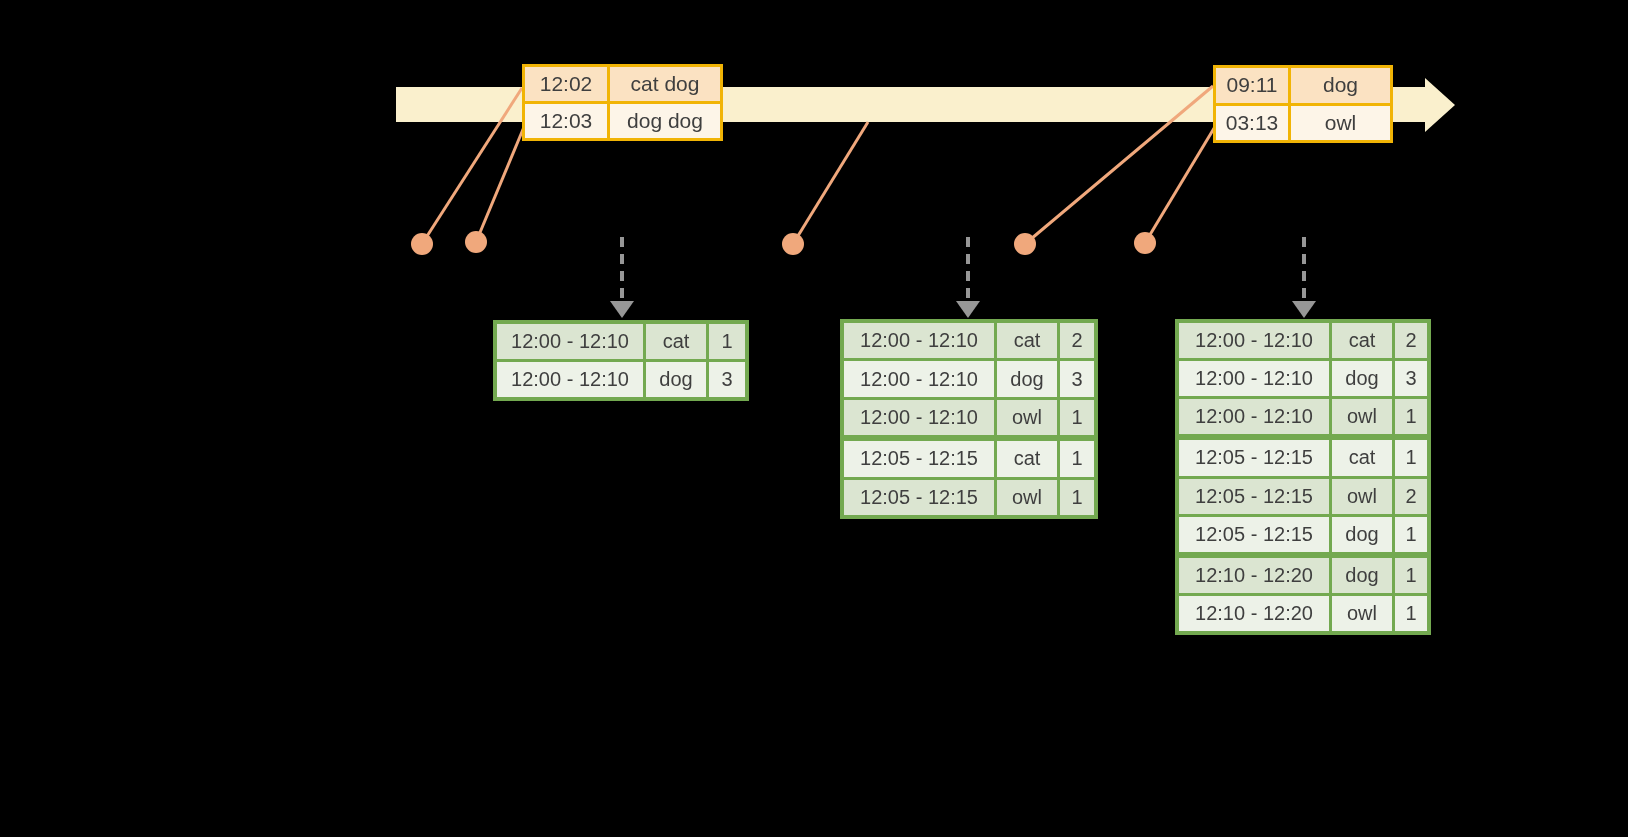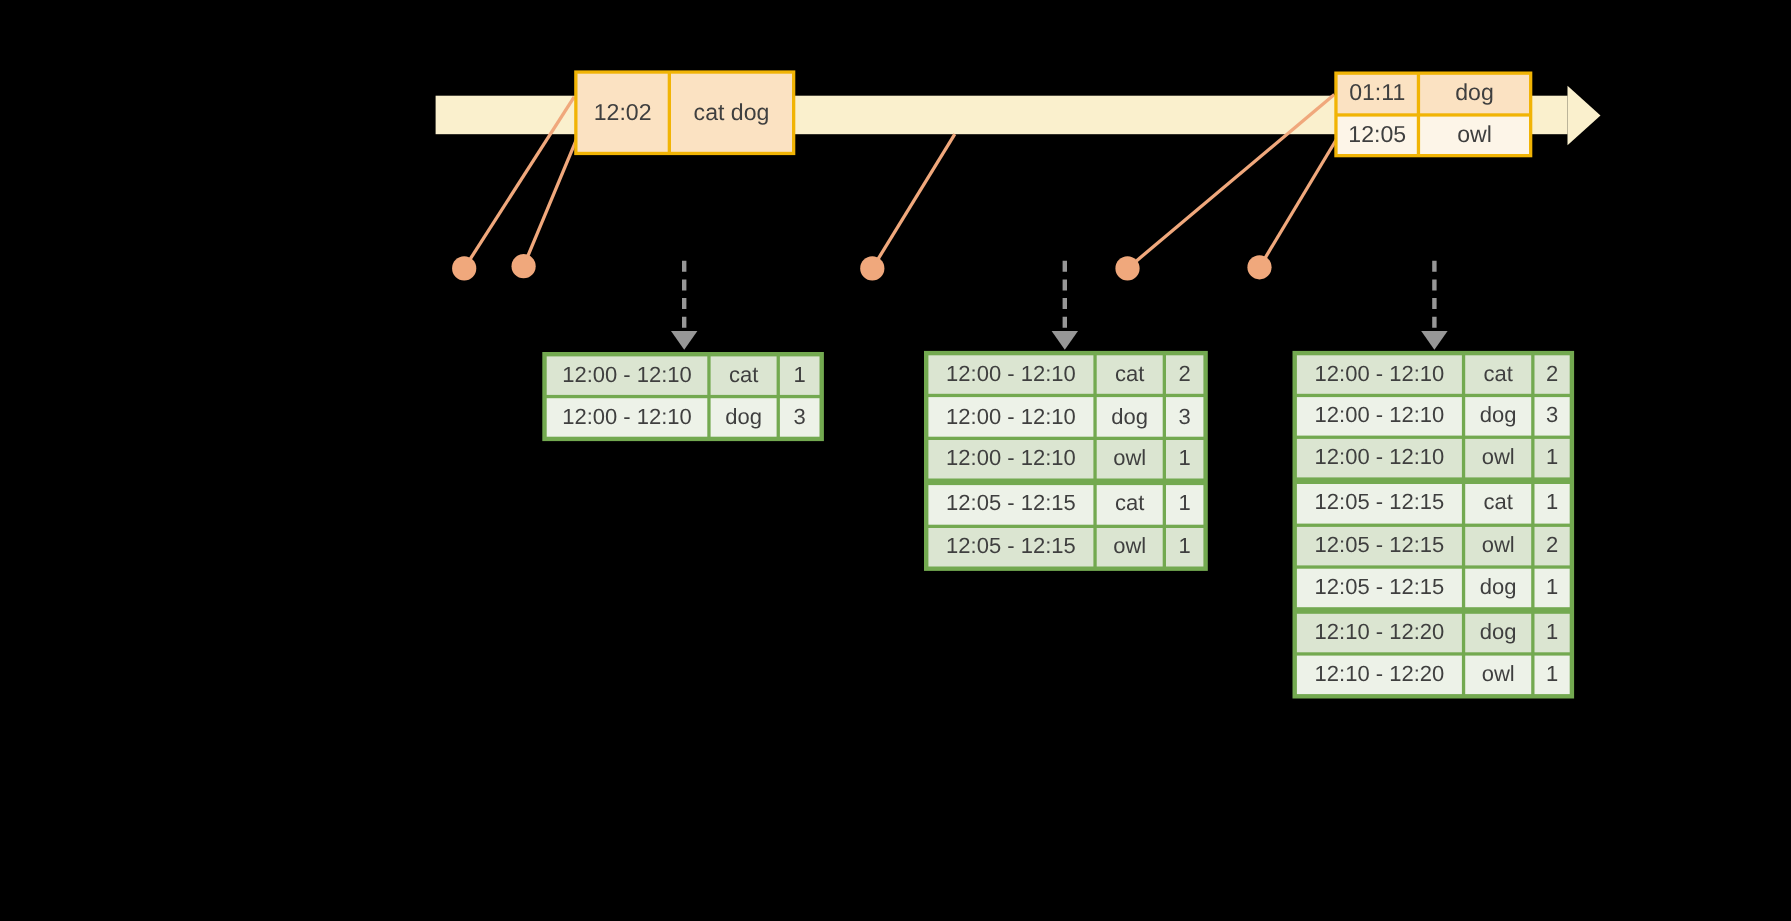--- a/index.html
+++ b/index.html
@@ -90,28 +90,32 @@
       <line x1="1304" y1="237" x2="1304" y2="302" stroke-dasharray="10 7"></line>
       <polygon points="1292,301 1316,301 1304,318" stroke="none"></polygon>
     </g>
   </svg>
 
   <div id="input-table-1" class="otable">
       <div class="trow">
         <div class="tcell col-time">12:02</div>
         <div class="tcell col-words">cat dog</div>
       </div>
+      <div class="trow">
+        <div class="tcell col-time">12:03</div>
+        <div class="tcell col-words">dog dog</div>
+      </div>
     </div>
   <div id="input-table-3" class="otable">
       <div class="trow">
-        <div class="tcell col-time">01:11</div>
+        <div class="tcell col-time">09:11</div>
         <div class="tcell col-words">dog</div>
       </div>
       <div class="trow">
-        <div class="tcell col-time">12:05</div>
+        <div class="tcell col-time">03:13</div>
         <div class="tcell col-words">owl</div>
       </div>
     </div>
 
   <div id="result-table-1" class="gtable">
       <div class="trow">
         <div class="tcell col-window">12:00 - 12:10</div>
         <div class="tcell col-word">cat</div>
         <div class="tcell col-count">1</div>
       </div>

